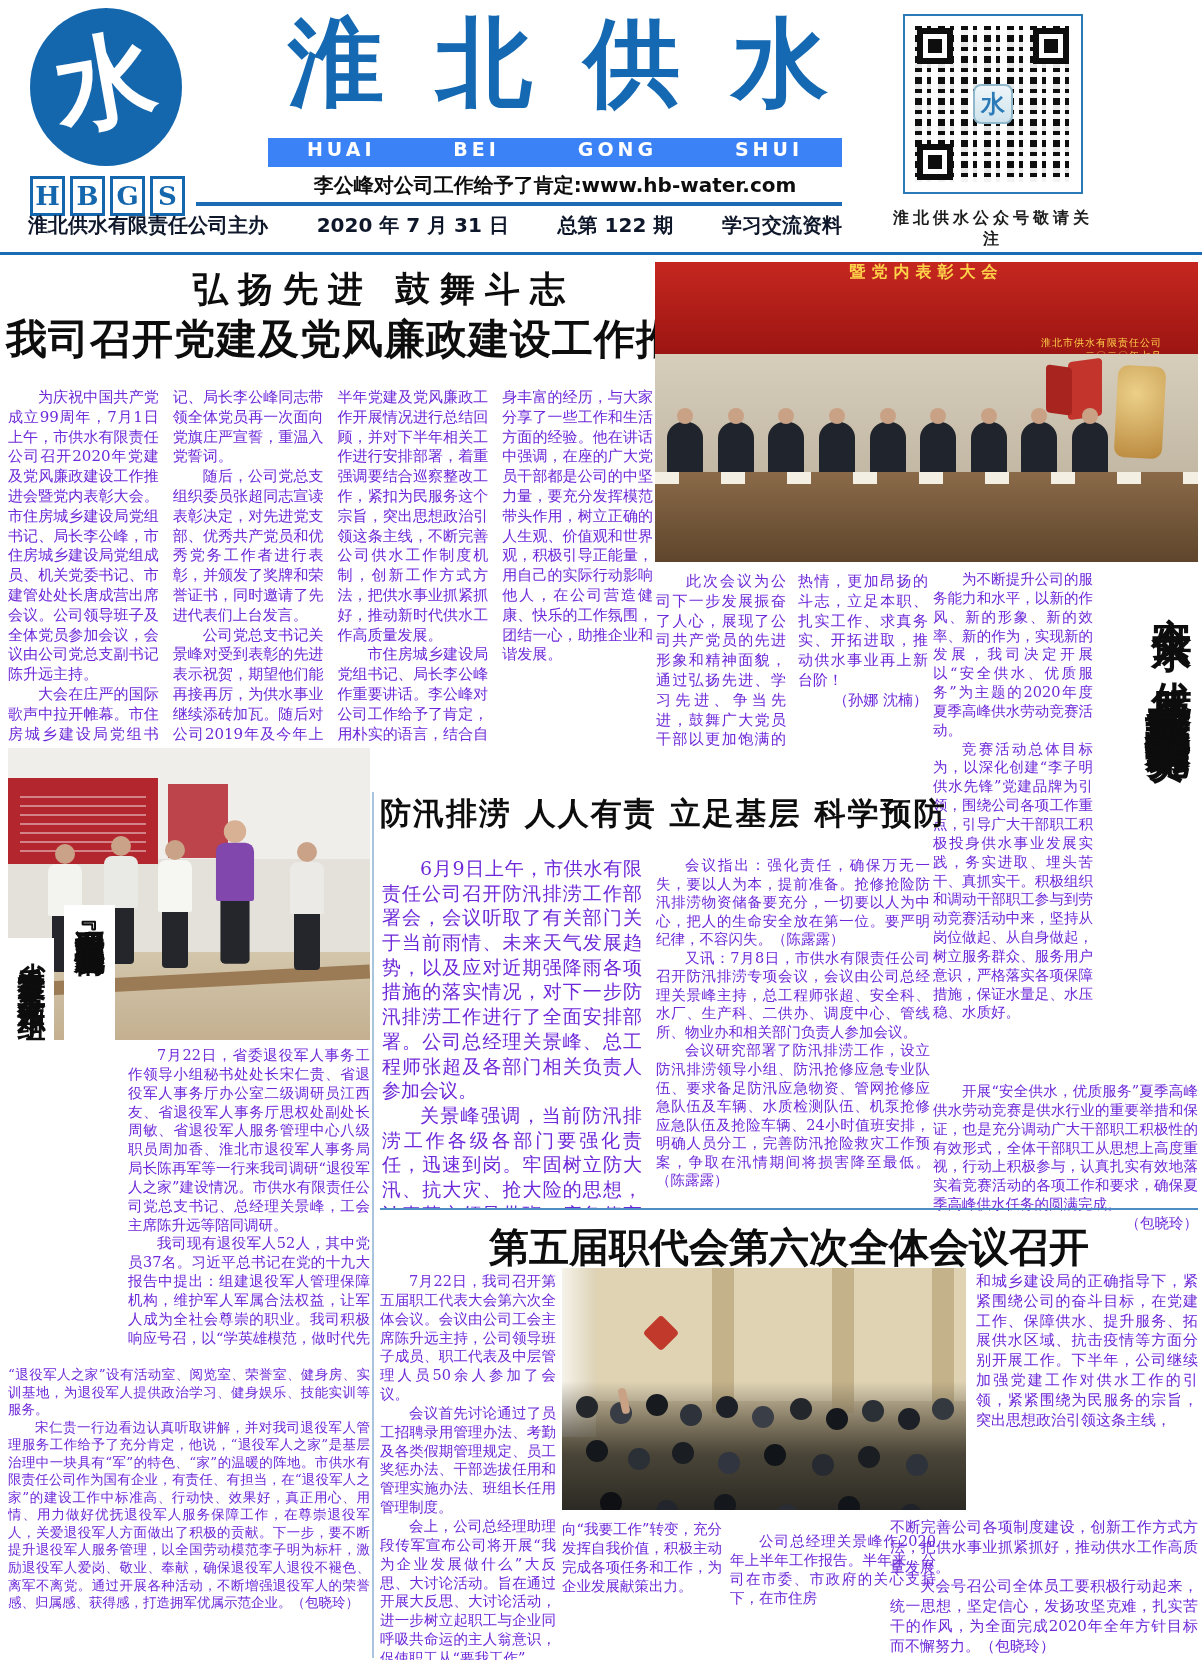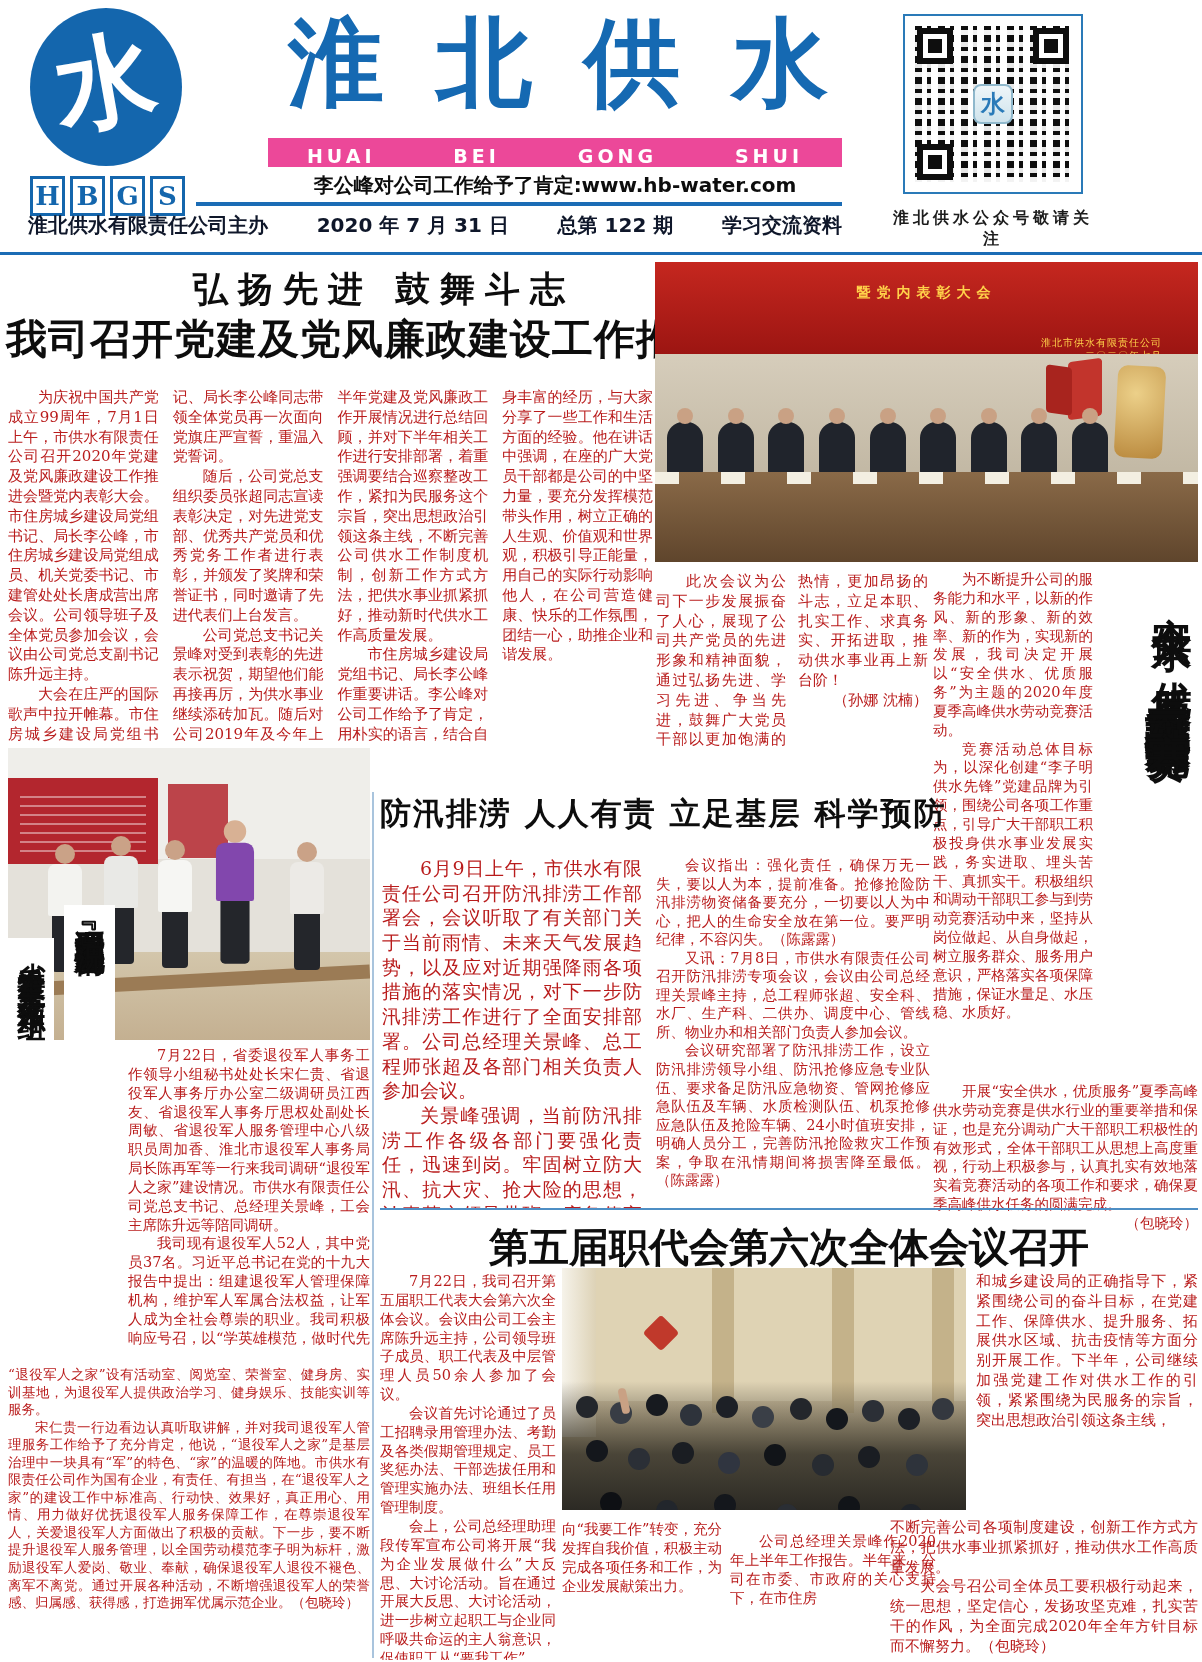--- a/index.html
+++ b/index.html
@@ -13,22 +13,22 @@
   
   .logo-circle { width:152px; height:158px; border-radius:50%; background:#1466ad;
                  display:flex; align-items:center; justify-content:center; }
   .logo-glyph  { color:#fff; font-size:100px; font-weight:bold; transform:rotate(-10deg) translateY(-4px); }
   .hbgs-row { display:flex; gap:5px; }
   .hbgs-box { width:35px; height:40px; border:3px solid #1466ad; color:#1466ad;
               font-weight:bold; font-size:26px; display:flex; align-items:center;
               justify-content:center; background:#fff; font-family:"DejaVu Serif",serif; }
   .masthead-title { color:#1569b2; font-size:96px; font-weight:bold; letter-spacing:52px;
                     white-space:nowrap; line-height:1.1; }
-  .pinyin-bar { background:#ec4899; color:#fff; font-weight:bold; font-size:19px;
-                display:flex; align-items:flex-end; justify-content:space-around;
+  .pinyin-bar { background:#3b82f6; color:#fff; font-weight:bold; font-size:19px;
+                display:flex; align-items:flex-start; justify-content:space-around;
                 letter-spacing:4px; }
   .site-line { font-weight:bold; font-size:20px; text-align:center; color:#0d0d0d;
                font-family:"DejaVu Sans","Liberation Sans",sans-serif; }
   .blue-underline { background:#1b6cb5; height:4px; }
   .dateline { display:flex; justify-content:space-between; font-size:20px; font-weight:bold;
               font-family:"DejaVu Sans","Liberation Sans",sans-serif; color:#0f172a; }
   .qr-frame { width:180px; height:180px; border:2px solid #2a7ab8; background:#fff; padding:10px; }
   .qr-pat { width:156px; height:156px; position:relative; background:
       repeating-linear-gradient(90deg,#0e0e0e 0 7px,#fff 7px 12px,#0e0e0e 12px 16px,#fff 16px 23px);
   }
@@ -57,37 +57,37 @@
   .headline-bot { font-size:40px; font-weight:bold; text-align:center; color:#0d0d0d;
                   white-space:nowrap; font-family:"DejaVu Sans","Liberation Sans",sans-serif; }
   .vert { writing-mode:vertical-rl; color:#0d0d0d; font-weight:bold; }
   .vert-wrap2 { writing-mode:vertical-rl; display:flex; }
   .v-kicker2 { font-size:40px; font-weight:bold; letter-spacing:5px; margin-left:14px; }
   .v-head2   { font-size:46px; font-weight:bold; letter-spacing:2px; }
   .v-outer4  { font-size:28px; letter-spacing:4px; background:#fff; padding:2px 4px; }
   .v-inner4  { font-size:30px; letter-spacing:1px; background:#fff; padding:2px 5px; }
 
   
-  .bt { text-align:justify; color:#b91c1c; overflow:hidden; }
+  .bt { text-align:justify; color:#6d28d9; overflow:hidden; }
   .para { margin:0; text-indent:2em; }
   .para.ni { text-indent:0; }
   .para.by { text-indent:0; text-align:right; }
   .cols4 { column-count:4; column-gap:14px; column-fill:auto; height:100%; }
   .cols2 { column-count:2; column-gap:12px; column-fill:auto; height:100%; }
 
   
   .vrule { background:#a9c4dd; width:2px; }
   .hrule-blue { background:#4e8ec4; height:2px; }
 
   
   .photo1 { background:#c9bfae; overflow:hidden; }
   .p1-banner { position:absolute; left:0; top:0; right:0; height:92px;
                background:linear-gradient(#c5271f,#9c1512); color:#ffd24a; text-align:center; }
   .p1-b1 { font-size:21px; font-weight:bold; margin-top:10px; letter-spacing:2px; }
-  .p1-b2 { font-size:14px; font-weight:bold; letter-spacing:6px;margin-top:22px; }
+  .p1-b2 { font-size:16px; font-weight:bold; letter-spacing:6px; }
   .p1-borg { font-size:10px; position:absolute; right:36px; bottom:4px; letter-spacing:1px; }
   .p1-bdate { font-size:10px; position:absolute; right:36px; bottom:-9px; letter-spacing:1px; color:#ffd24a; }
   .p1-wall { position:absolute; left:0; top:92px; right:0; height:120px;
              background:linear-gradient(#d6cdbb,#c2b8a4); }
   .p1-gold { position:absolute; right:34px; top:104px; width:48px; height:92px;
              background:radial-gradient(circle at 40% 30%,#ecd089,#b9883c); border-radius:10px;
              transform:rotate(3deg); }
   .p1-flag { position:absolute; right:96px; top:98px; width:34px; height:58px;
              background:#c2342c; transform:skewY(-8deg); border-radius:4px; }
   .p1-flag2 { position:absolute; right:126px; top:104px; width:26px; height:48px;

